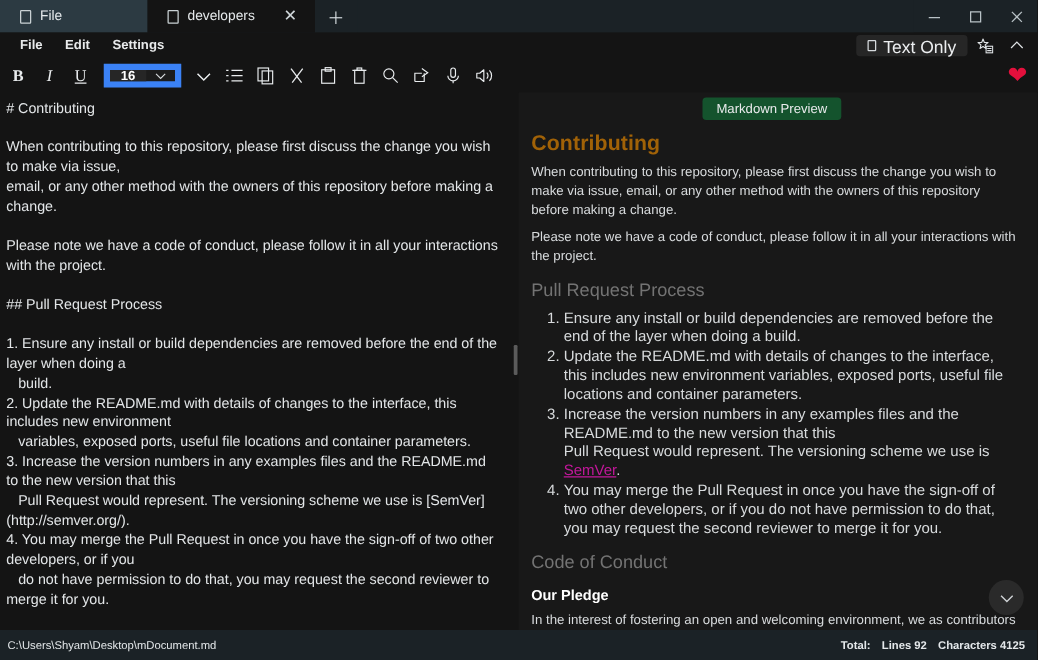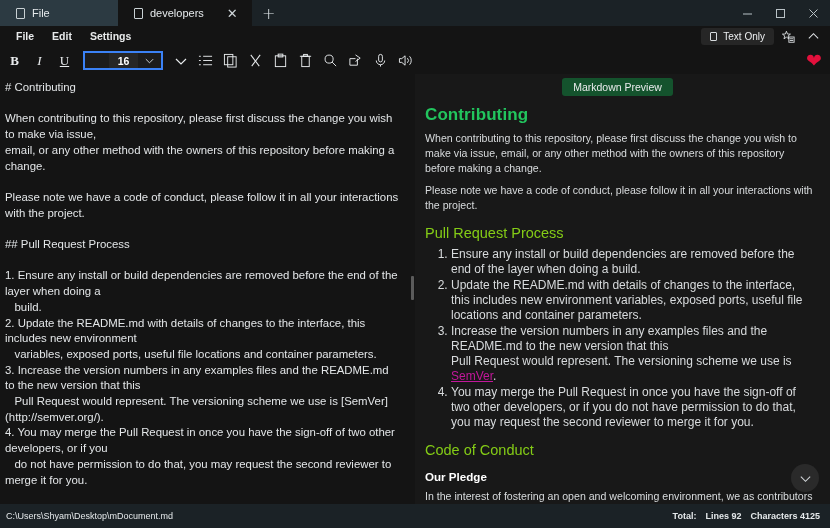--- a/index.html
+++ b/index.html
@@ -70,21 +70,21 @@
     cursor: default;
   }
   .menubar-right {
     margin-left: auto; display: flex; align-items: center; gap: 3px;
     padding-right: 6px;
   }
   .textonly-btn {
     display: flex; align-items: center; gap: 6px;
     background: #262626; border-radius: 3px;
     height: 17px; padding: 0 9px;
-    font-size: 10px; color: #eceef0;
+    font-size: 14px; color: #eceef0;
   }
   .textonly-btn .doc-ico2 {
     width: 7px; height: 9px; border: 1.2px solid #d6dadd; border-radius: 1px;
   }
   .icon-btn {
     width: 22px; height: 19px;
     display: flex; align-items: center; justify-content: center;
     color: #dfe3e6;
   }
 
@@ -100,24 +100,23 @@
     width: 25px; height: 23px;
     display: flex; align-items: center; justify-content: center;
     color: #e9ecee;
   }
   .tb.letter { font-size: 13px; }
   .tb.bold { font-weight: bold; font-family: "Liberation Serif", serif; }
   .tb.ital { font-style: italic; font-family: "Liberation Serif", serif; }
   .tb.und  { text-decoration: underline; font-family: "Liberation Serif", serif; }
   .fontsize-combo {
     display: flex; align-items: stretch;
-    border: 2px solid #3b82f6;
+    border: 5px solid #3b82f6;
     height: 19px; margin: 0 5px 0 6px;
     background: #1c1c1c;
-    padding-left: 24px;
   }
   .fontsize-val {
     width: 29px; display: flex; align-items: center; justify-content: center;
     font-size: 10.5px; color: #fff; font-weight: bold;
     background: #262626;
   }
   .fontsize-arrow {
     width: 23px; display: flex; align-items: center; justify-content: center;
     color: #d8dcdf;
   }
@@ -164,25 +163,25 @@
     position: relative; overflow: hidden;
     padding: 0 16px 0 6px;
   }
   .preview-badge {
     margin: 4px auto 0; width: fit-content;
     background: #14532d; border-radius: 3px;
     padding: 3px 11px; font-size: 10.5px; color: #e9ebec;
   }
   .md { color: #dcdfe1; font-size: 10.6px; line-height: 15px; }
   .md h1 {
-    font-size: 17px; font-weight: bold; color: #22c55e;
+    font-size: 17px; font-weight: bold; color: #a16207;
     margin: 11px 0 9px 4px; letter-spacing: .1px;
   }
   .md h2 {
-    font-size: 14.5px; font-weight: normal; color: #84cc16;
+    font-size: 14.5px; font-weight: normal; color: #737373;
     margin: 13px 0 6px 4px;
   }
   .md h3 {
     font-size: 11.6px; font-weight: bold; color: #fff;
     margin: 11px 0 5px 4px;
   }
   .md p { margin: 0 0 7px 4px; color: #d8dbdd; font-size: 10.6px; line-height: 15px; }
   .md ol, .md ul { margin: 0 0 6px 0; padding-left: 30px; }
   .md ol li, .md ul li { margin-bottom: 1px; color: #d8dbdd; font-size: 12px; line-height: 15px; }
   .md a { color: #c2179a; text-decoration: underline; }

